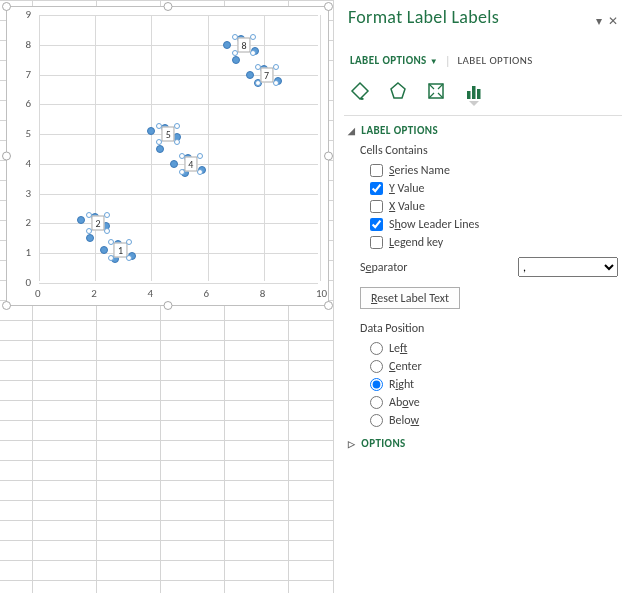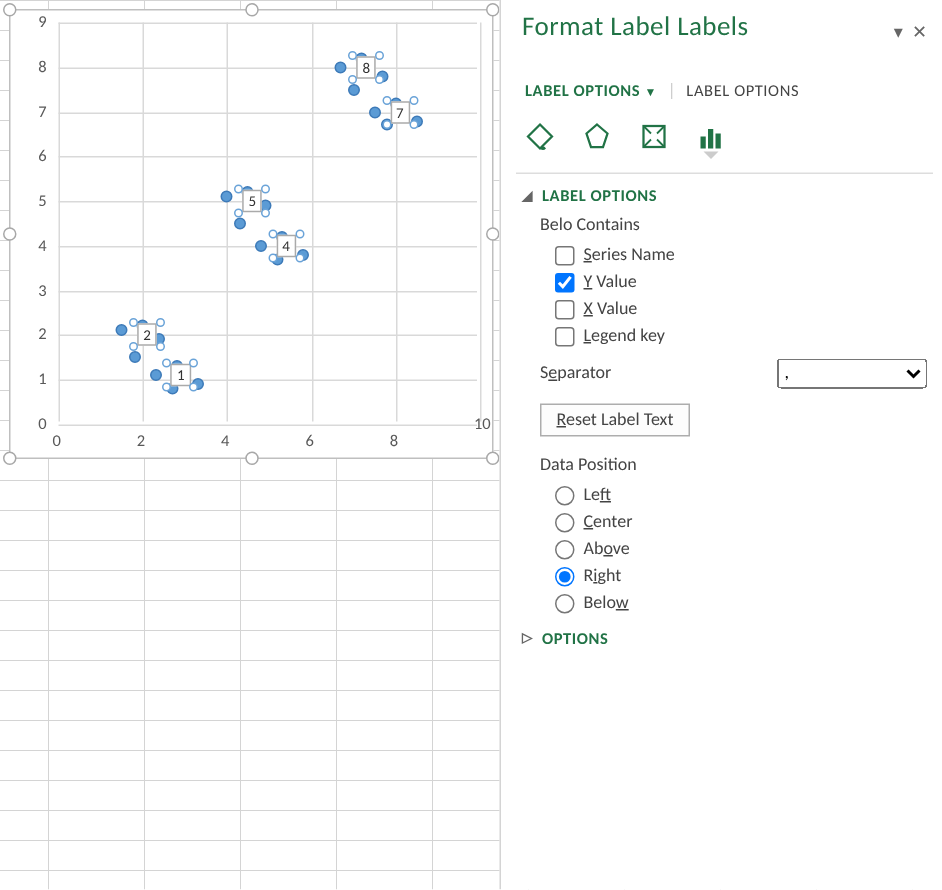--- a/index.html
+++ b/index.html
@@ -103,21 +103,21 @@
       <div class="axis-text" style="left: -4px; top: 272px;">0</div>
       <div class="vgrid" style="left: 56.2px;"></div>
       <div class="axis-text" style="left: 52.2px; top: 272px;">2</div>
       <div class="vgrid" style="left: 112.4px;"></div>
       <div class="axis-text" style="left: 108.4px; top: 272px;">4</div>
       <div class="vgrid" style="left: 168.6px;"></div>
       <div class="axis-text" style="left: 164.6px; top: 272px;">6</div>
       <div class="vgrid" style="left: 224.8px;"></div>
       <div class="axis-text" style="left: 220.8px; top: 272px;">8</div>
       <div class="vgrid" style="left: 281px;"></div>
-      <div class="axis-text" style="left: 277px; top: 261px;">10</div>
+      <div class="axis-text" style="left: 277px; top: 272px;">10</div>
       <div class="pt" style="left: 56.2px; top: 202.489px;"></div>
       <div class="pt" style="left: 42.15px; top: 205.467px;"></div>
       <div class="pt" style="left: 67.44px; top: 211.422px;"></div>
       <div class="pt" style="left: 50.58px; top: 223.333px;"></div>
       <div class="pt" style="left: 78.68px; top: 229.289px;"></div>
       <div class="pt" style="left: 64.63px; top: 235.244px;"></div>
       <div class="pt" style="left: 92.73px; top: 241.2px;"></div>
       <div class="pt" style="left: 75.87px; top: 244.178px;"></div>
       <div class="pt" style="left: 126.45px; top: 113.156px;"></div>
       <div class="pt" style="left: 112.4px; top: 116.133px;"></div>
@@ -207,32 +207,36 @@
         </svg>
       </div>
   </div>
   <div class="hr"></div>
 
   <div class="sect-head">
       <span class="tri">◢</span>
       <span>LABEL OPTIONS</span>
     </div>
   <div class="sect-body">
-    <div class="subhead">Belo Contains</div>
+    <div class="subhead">Cells Contains</div>
     <div class="row">
         <input type="checkbox" style="">
         <label><u>S</u>eries Name</label>
       </div>
     <div class="row">
         <input type="checkbox" checked="" style="">
         <label><u>Y</u> Value</label>
       </div>
     <div class="row">
         <input type="checkbox" style="">
         <label><u>X</u> Value</label>
+      </div>
+    <div class="row">
+        <input type="checkbox" checked="" style="">
+        <label>S<u>h</u>ow Leader Lines</label>
       </div>
     <div class="row">
         <input type="checkbox" style="">
         <label><u>L</u>egend key</label>
       </div>
     <div class="sep-row">
       <span>S<u>e</u>parator</span>
       <span style="flex:1"></span>
       <select><option>,</option></select>
     </div>
@@ -241,26 +245,26 @@
     <div class="subhead">Data Position</div>
     <div class="row">
         <input type="radio" name="lp" style="">
         <label>Le<u>f</u>t</label>
       </div>
     <div class="row">
         <input type="radio" name="lp" style="">
         <label><u>C</u>enter</label>
       </div>
     <div class="row">
-        <input type="radio" name="lp" style="">
-        <label>Ab<u>o</u>ve</label>
-      </div>
-    <div class="row">
         <input type="radio" name="lp" checked="" style="">
         <label>R<u>i</u>ght</label>
+      </div>
+    <div class="row">
+        <input type="radio" name="lp" style="">
+        <label>Ab<u>o</u>ve</label>
       </div>
     <div class="row">
         <input type="radio" name="lp" style="">
         <label>Belo<u>w</u></label>
       </div>
   </div>
 
   <div class="sect-head collapsed" style="margin-top:10px">
       <span class="tri">▷</span>
       <span>OPTIONS</span>

